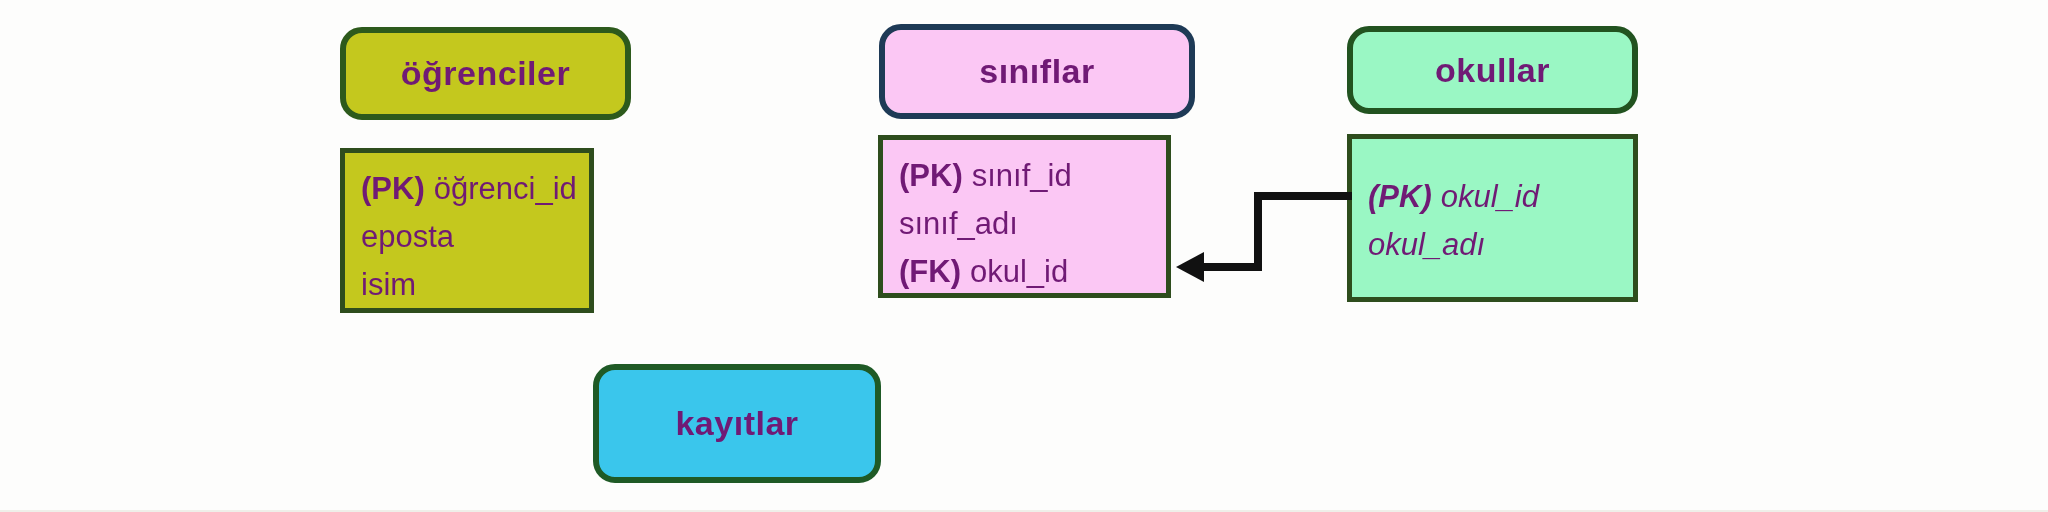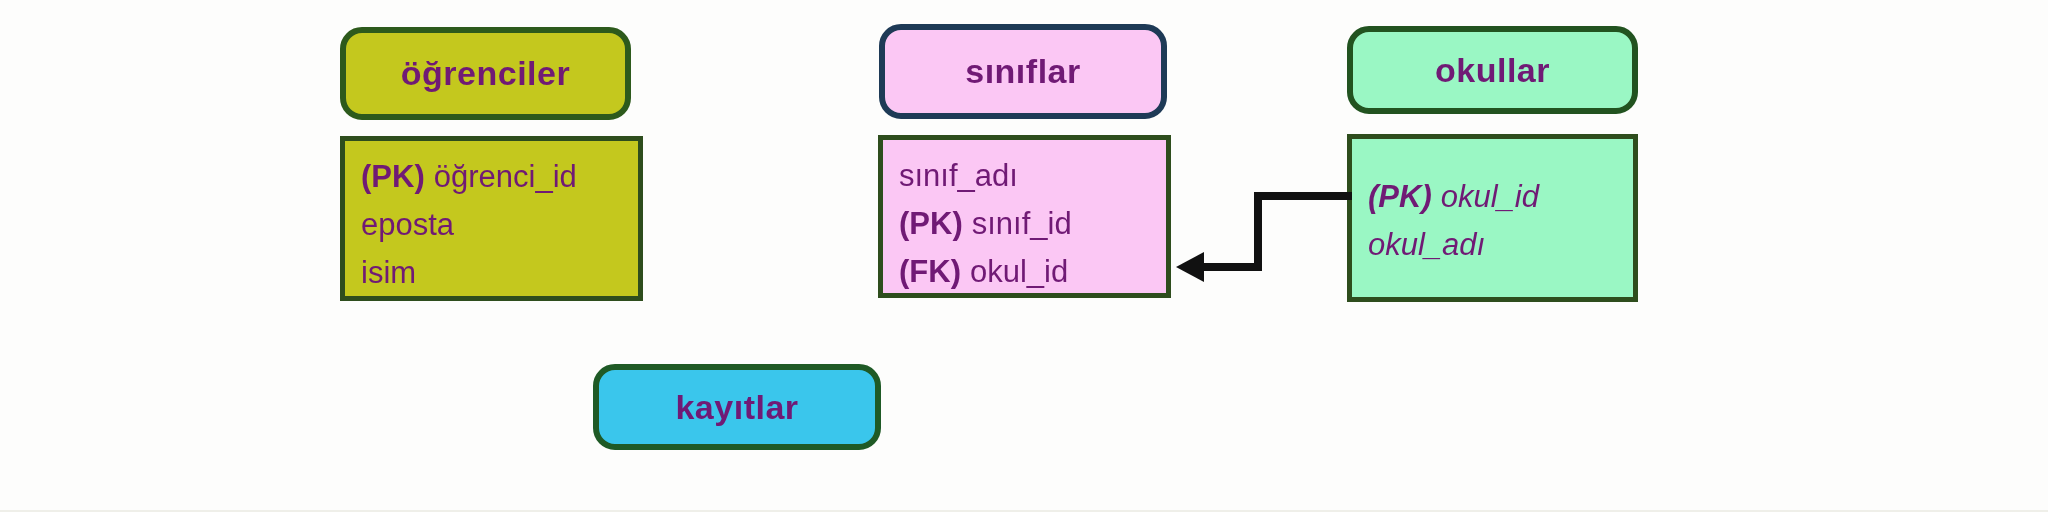--- a/index.html
+++ b/index.html
@@ -30,26 +30,26 @@
     border: 5px solid #2e4d1d;
     font-size: 31px;
     padding: 12px 6px 0 16px;
   }
   .field-row { line-height: 48px; white-space: nowrap; }
   .field-key { font-weight: bold; margin-right: 9px; }
   .field-key:empty { margin-right: 0; }
 
   
   .e-ogrenciler-hdr { left: 340px; top: 27px;  width: 291px; height: 93px; }
-  .e-ogrenciler-bdy { left: 340px; top: 136px; width: 303px; height: 165px; }
-  .e-siniflar-hdr   { left: 879px; top: 24px;  width: 288px; height: 95px; }
+  .e-ogrenciler-bdy { left: 340px; top: 148px; width: 254px; height: 165px; }
+  .e-siniflar-hdr   { left: 879px; top: 24px;  width: 316px; height: 95px; }
   .e-siniflar-bdy   { left: 878px; top: 135px; width: 293px; height: 163px; }
   .e-okullar-hdr    { left: 1347px; top: 26px; width: 291px; height: 88px; align-items: center; }
   .e-okullar-bdy    { left: 1347px; top: 134px; width: 291px; height: 168px; padding-top: 34px; font-style: italic; }
-  .e-kayitlar-hdr   { left: 593px; top: 364px; width: 288px; height: 86px; }
+  .e-kayitlar-hdr   { left: 593px; top: 364px; width: 288px; height: 119px; }
 
   .rel-arrow {
     position: absolute;
     left: 1160px;
     top: 180px;
     width: 200px;
     height: 110px;
   }
   .bottom-edge {
     position: absolute;
@@ -69,22 +69,22 @@
   <div class="entity-body e-ogrenciler-bdy" style="background-color: rgb(196, 200, 30); border-color: rgb(46, 77, 29);">
     <div class="field-row"><span class="field-key">(PK)</span><span>öğrenci_id</span></div>
     <div class="field-row"><span class="field-key"></span><span>eposta</span></div>
     <div class="field-row"><span class="field-key"></span><span>isim</span></div>
   </div>
 
   <div class="entity-header e-siniflar-hdr" style="background-color: rgb(251, 199, 244); border-color: rgb(30, 58, 86);">
     <span>sınıflar</span>
   </div>
   <div class="entity-body e-siniflar-bdy" style="background-color: rgb(251, 199, 244); border-color: rgb(46, 77, 29);">
+    <div class="field-row"><span class="field-key">(PK)</span><span>sınıf_id</span></div>
     <div class="field-row"><span class="field-key"></span><span>sınıf_adı</span></div>
-    <div class="field-row"><span class="field-key">(PK)</span><span>sınıf_id</span></div>
     <div class="field-row"><span class="field-key">(FK)</span><span>okul_id</span></div>
   </div>
 
   <div class="entity-header e-okullar-hdr" style="background-color: rgb(154, 247, 196); border-color: rgb(34, 83, 32);">
     <span>okullar</span>
   </div>
   <div class="entity-body e-okullar-bdy" style="background-color: rgb(154, 247, 196); border-color: rgb(46, 77, 29);">
     <div class="field-row"><span class="field-key">(PK)</span><span>okul_id</span></div>
     <div class="field-row"><span class="field-key"></span><span>okul_adı</span></div>
   </div>

